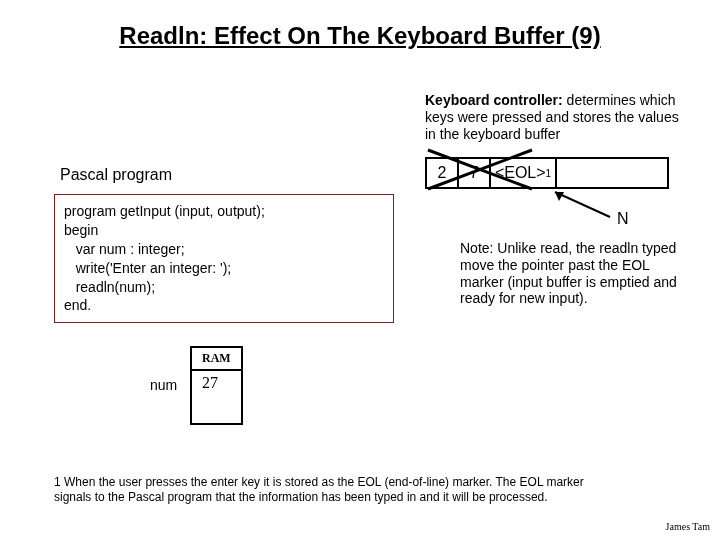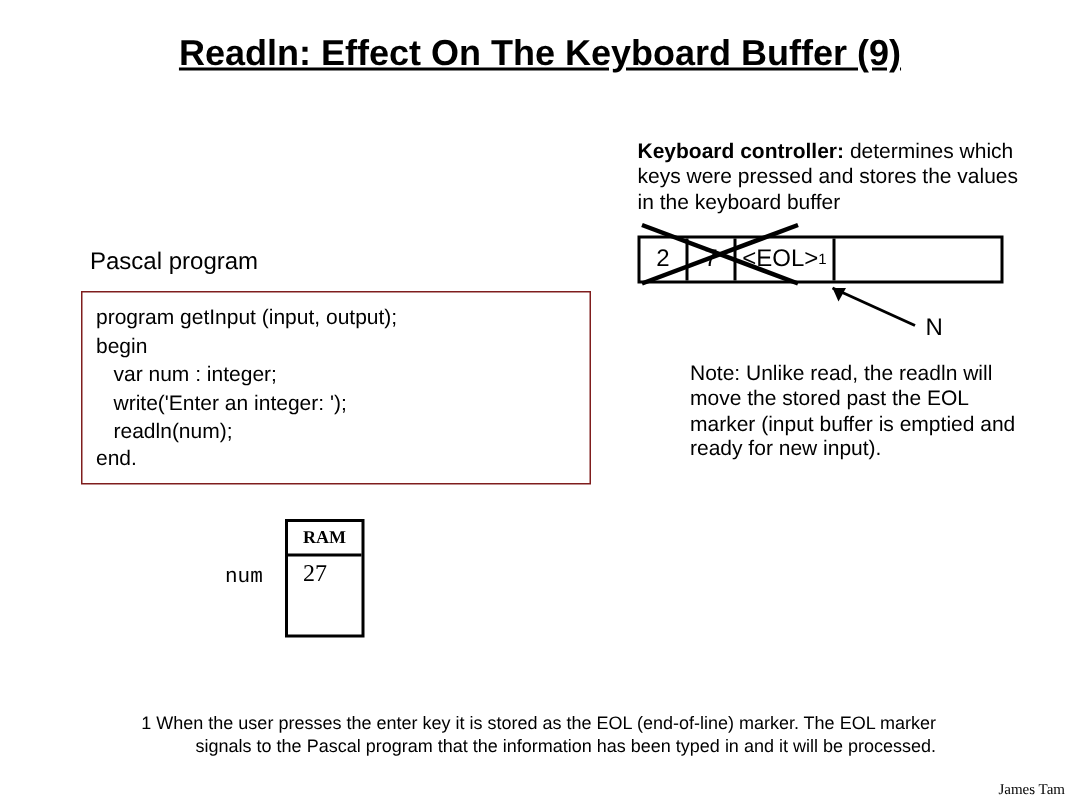--- a/index.html
+++ b/index.html
@@ -123,30 +123,28 @@
   .ram .val {
     padding: 3px 10px 31px 10px;
     font-size: 16px;
     font-family: "Times New Roman", serif;
   }
   .num-label {
     position: absolute;
     left: 150px;
     top: 377px;
     font-size: 14px;
-    font-family: Liberation Mono, monospace;
   }
   .footnote {
     position: absolute;
     left: 54px;
     top: 475px;
     width: 570px;
     font-size: 12px;
     line-height: 1.25;
-    text-align: right;
   }
   .author {
     position: absolute;
     right: 10px;
     bottom: 8px;
     font-size: 10px;
     font-family: "Times New Roman", serif;
   }
 </style>
 </head>
@@ -173,21 +171,21 @@
   <line x1="112" y1="8" x2="8" y2="47"></line>
 </svg>
 
 <svg class="arrow" viewBox="0 0 80 40">
   <line x1="5" y1="5" x2="60" y2="30"></line>
   <polygon points="5,5 14,5 9,14"></polygon>
 </svg>
 
 <div class="n-label">N</div>
 
-<div class="note">Note: Unlike read, the readln will move the stored past the EOL marker (input buffer is emptied and ready for new input).</div>
+<div class="note">Note: Unlike read, the readln typed move the pointer past the EOL marker (input buffer is emptied and ready for new input).</div>
 
 <div class="pascal-heading">Pascal program</div>
 
 <div class="code-box">program getInput (input, output);
 begin
    var num : integer;
    write('Enter an integer: ');
    readln(num);
 end.</div>
 

